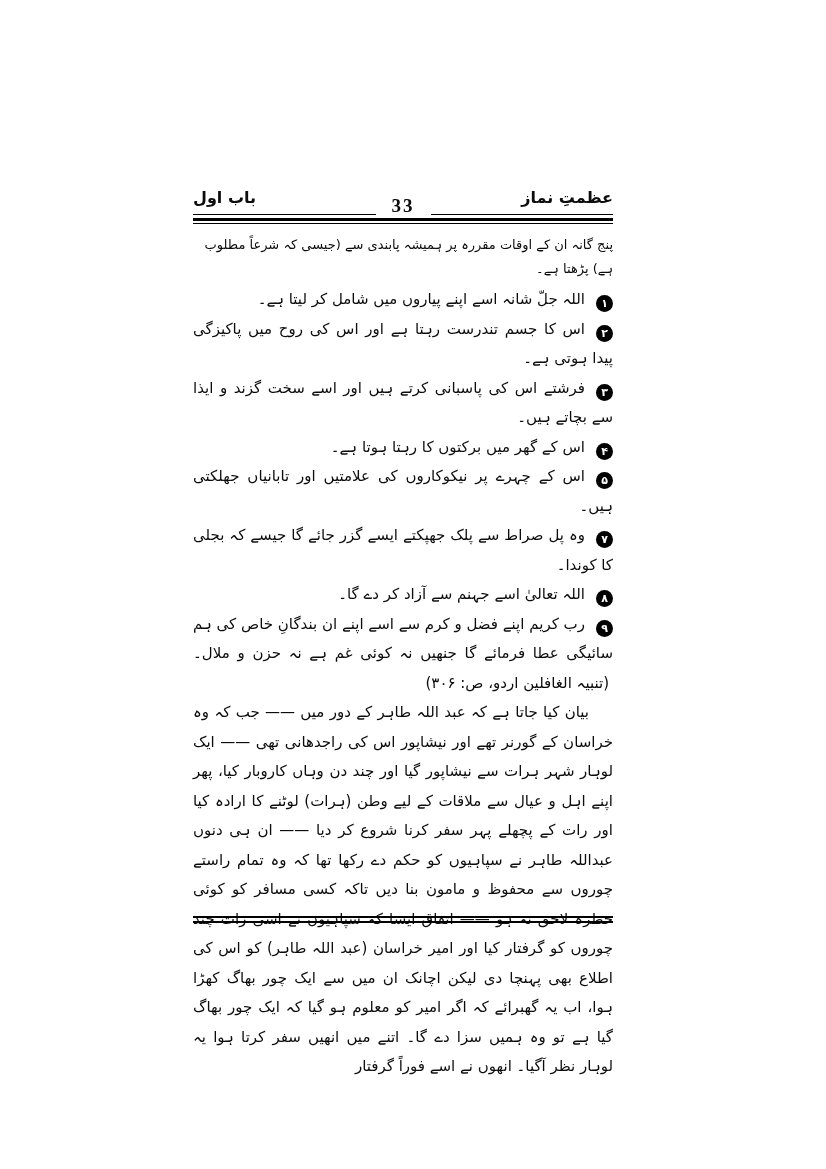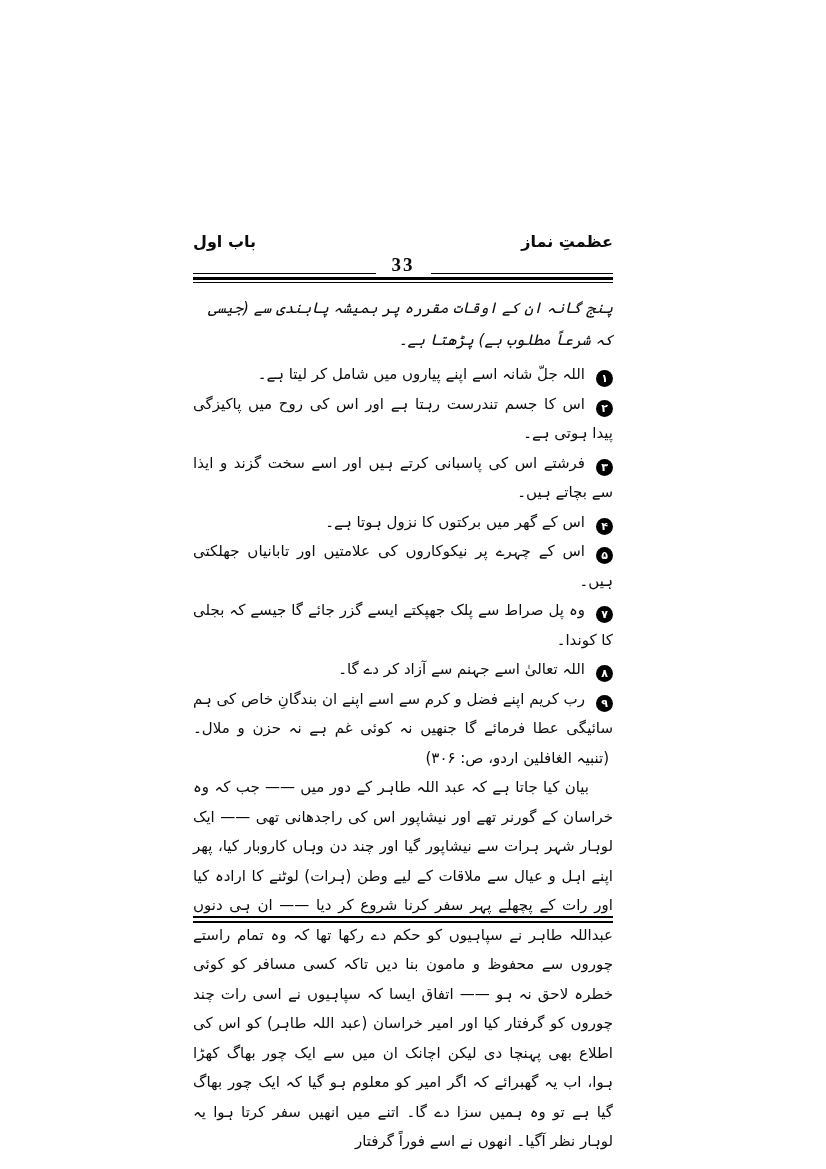--- a/index.html
+++ b/index.html
@@ -27,46 +27,44 @@
   
   .running-header {
     display: flex;
     align-items: flex-end;
     font-size: 16px;
     font-weight: bold;
   }
   .hdr-side {
     flex: 1;
     border-bottom: 1.5px solid #000;
-    padding-bottom: 22px;
-    margin-top: 44px;
+    padding-bottom: 7px;
   }
   .hdr-title  { text-align: right; }
   .hdr-chapter{ text-align: left; }
   .hdr-num {
     padding: 0 16px;
     font-family: "Liberation Serif", serif;
     font-weight: bold;
     font-size: 19px;
     letter-spacing: 2px;
     transform: translateY(2px);
   }
   .header-rule {
     margin-top: 3px;
     height: 2px;
     border-top: 3px solid #000;
     border-bottom: 1.5px solid #000;
   }
   
   .intro { margin-top: 9px; }
   .intro-line {
-    font-size: 15px;
-    line-height: 32px;
+    font-size: 13px;
+    line-height: 24px;
     text-align: justify;
-    font-style: italic;
   }
   .intro-line:last-child { text-align: right; }
   
   .blessings { margin-top: 4px; }
   .item {
     font-size: 15px;
     line-height: 29.5px;
     text-align: justify;
   }
   .badge {
@@ -135,21 +133,21 @@
       <div class="item">
         <span class="badge">۱</span><span>اللہ جلّ شانہ اسے اپنے پیاروں میں شامل کر لیتا ہے۔</span>
       </div>
       <div class="item">
         <span class="badge">۲</span><span>اس کا جسم تندرست رہتا ہے اور اس کی روح میں پاکیزگی پیدا ہوتی ہے۔</span>
       </div>
       <div class="item">
         <span class="badge">۳</span><span>فرشتے اس کی پاسبانی کرتے ہیں اور اسے سخت گزند و ایذا سے بچاتے ہیں۔</span>
       </div>
       <div class="item">
-        <span class="badge">۴</span><span>اس کے گھر میں برکتوں کا نزول ہوتا ہے۔</span>
+        <span class="badge">۴</span><span>اس کے گھر میں برکتوں کا رہتا ہوتا ہے۔</span>
       </div>
       <div class="item">
         <span class="badge">۵</span><span>اس کے چہرے پر نیکوکاروں کی علامتیں اور تابانیاں جھلکتی ہیں۔</span>
       </div>
       <div class="item">
         <span class="badge">۷</span><span>وہ پل صراط سے پلک جھپکتے ایسے گزر جائے گا جیسے کہ بجلی کا کوندا۔</span>
       </div>
       <div class="item">
         <span class="badge">۸</span><span>اللہ تعالیٰ اسے جہنم سے آزاد کر دے گا۔</span>
       </div>

